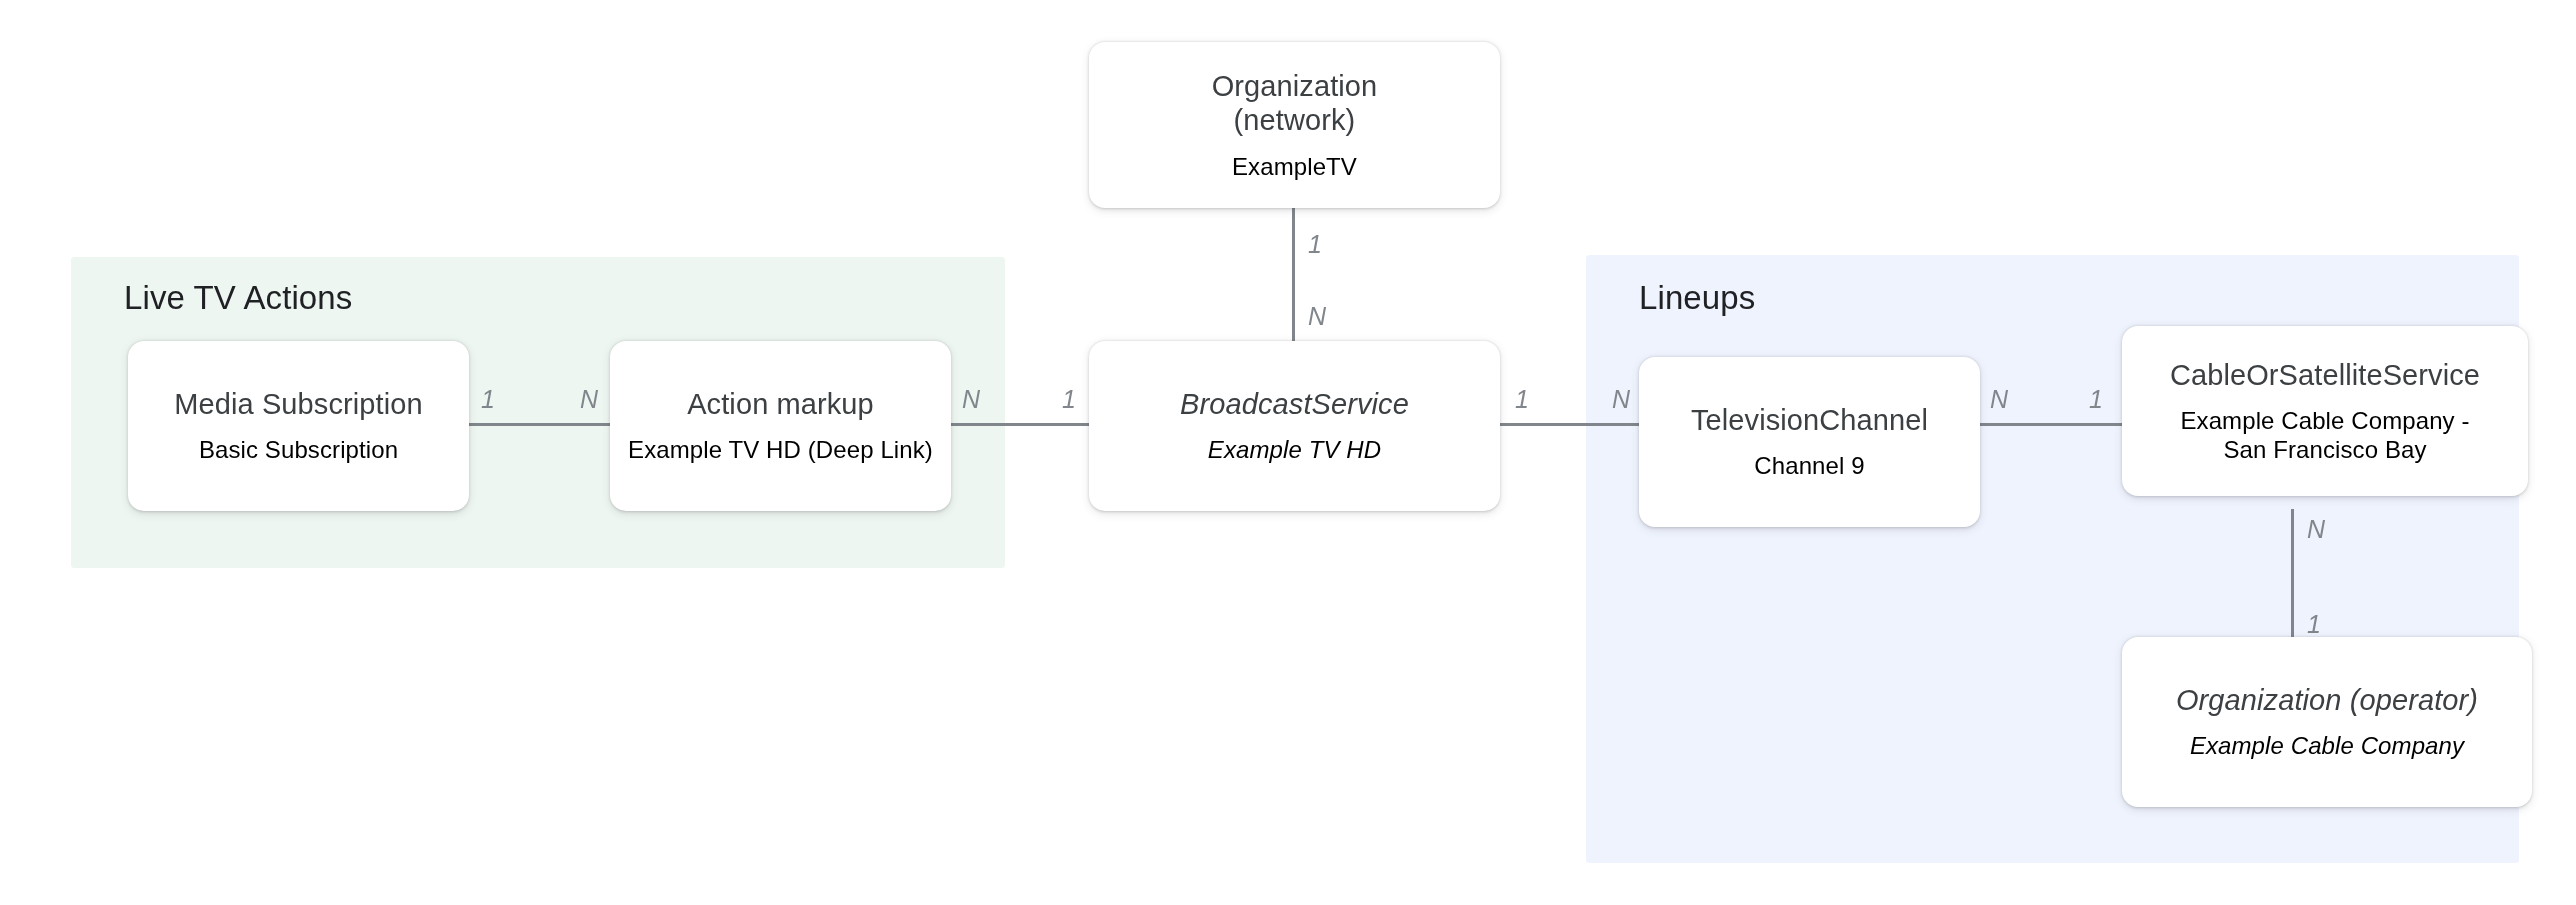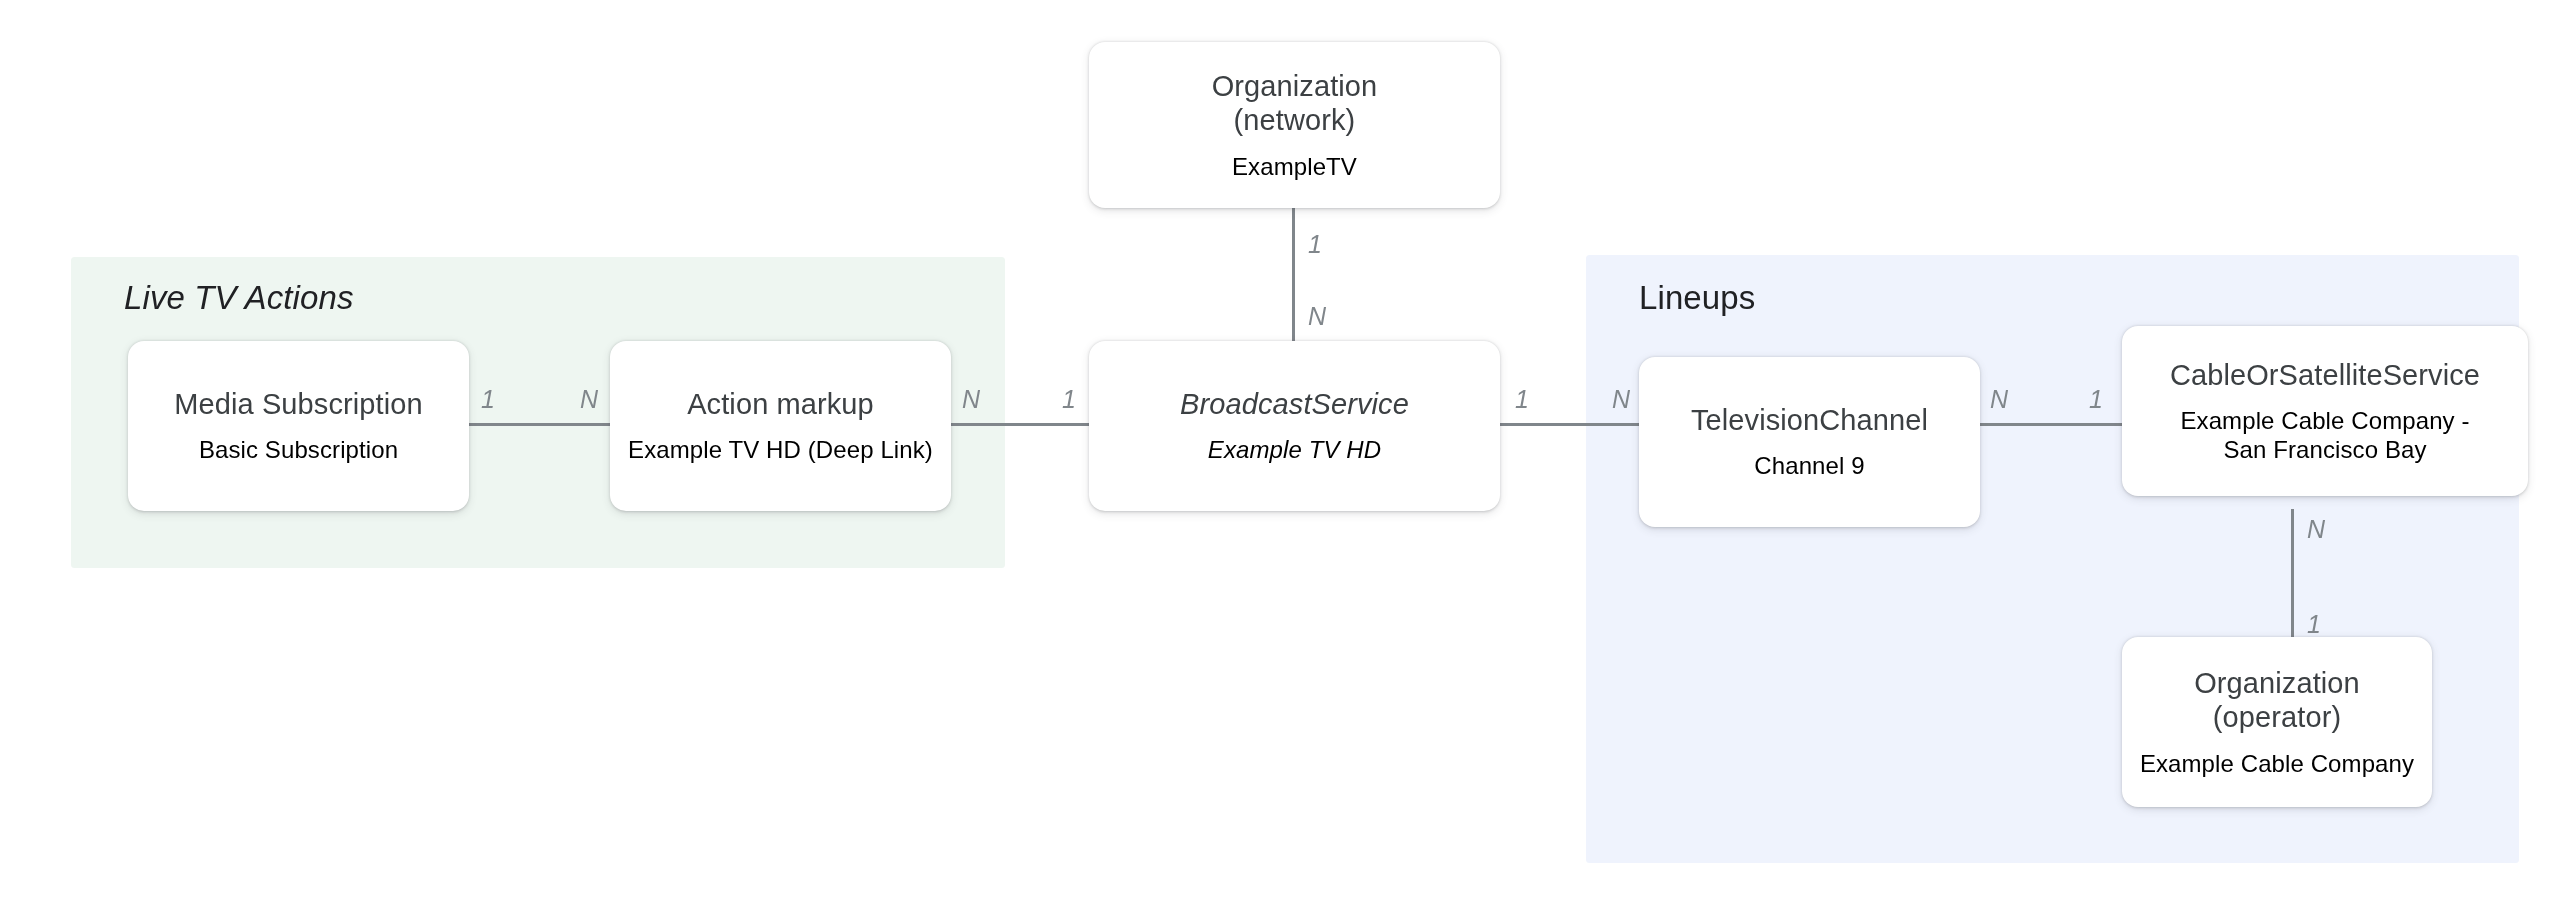--- a/index.html
+++ b/index.html
@@ -116,21 +116,21 @@
 
   <span class="card-label" style="left:1515px; top:387px;">1</span>
   <span class="card-label" style="left:1612px; top:387px;">N</span>
 
   <span class="card-label" style="left:1990px; top:387px;">N</span>
   <span class="card-label" style="left:2089px; top:387px;">1</span>
 
   <span class="card-label" style="left:2307px; top:517px;">N</span>
   <span class="card-label" style="left:2307px; top:612px;">1</span>
 
-  <div class="group-title" style="left:124px; top:279px;font-style:italic;">Live TV Actions</div>
+  <div class="group-title" style="left:124px; top:279px;">Live TV Actions</div>
   <div class="group-title" style="left:1639px; top:279px;text-align:right;">Lineups</div>
 
   <div class="node" style="left:1089px; top:42px; width:411px; height:166px;">
     <div class="node-title">
       <span>Organization</span><br>
       <span>(network)</span>
     </div>
     <div class="node-sub">ExampleTV</div>
   </div>
 
@@ -155,19 +155,19 @@
   </div>
 
   <div class="node" style="left:2122px; top:326px; width:406px; height:170px;">
     <div class="node-title">CableOrSatelliteService</div>
     <div class="node-sub">
       <span>Example Cable Company -</span><br>
       <span>San Francisco Bay</span>
     </div>
   </div>
 
-  <div class="node" style="left:2122px; top:637px; width:310px; height:170px;">
+  <div class="node" style="left:2122px; top:637px; width:410px; height:170px;font-style:italic;">
     <div class="node-title">Organization (operator)</div>
     <div class="node-sub">Example Cable Company</div>
   </div>
 
 </div>
 
 
 </body></html>

